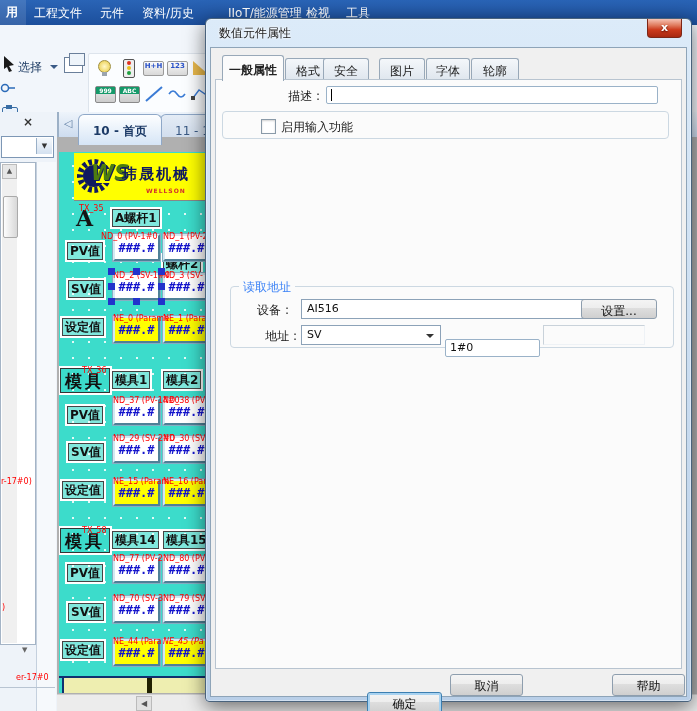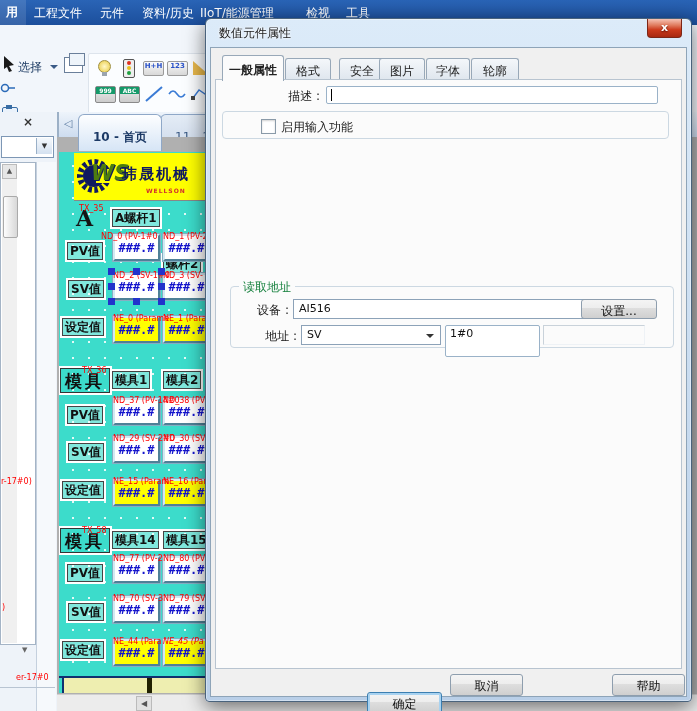--- a/index.html
+++ b/index.html
@@ -35,21 +35,21 @@
   .grid-tool{width:16px;height:14px;border:1px solid #888;
      background:linear-gradient(#999,#999) 0 4px/16px 1px no-repeat,
                 linear-gradient(#999,#999) 0 9px/16px 1px no-repeat,
                 linear-gradient(#999,#999) 5px 0/1px 14px no-repeat,
                 linear-gradient(#999,#999) 10px 0/1px 14px no-repeat,#fff;}
   .a-tool{font-size:15px;font-weight:bold;color:#4a4a4a;line-height:18px;}
   .wedge{width:0;height:0;border-left:16px solid #e8b84b;border-top:14px solid transparent;}
   
   .tabbar{left:57px;top:112px;width:640px;height:25px;background:linear-gradient(#eef4fb,#cddcef);border-bottom:1px solid #8fa8c8;}
   .navleft{left:3px;top:3px;width:16px;height:18px;color:#5a7aa0;font-size:11px;line-height:18px;text-align:center;}
-  .ptab{top:2px;height:22px;padding:14px 14px 0 14px;border:1px solid #8fa8c8;border-bottom:none;
+  .ptab{top:2px;height:22px;padding:8px 14px 0 14px;border:1px solid #8fa8c8;border-bottom:none;
         border-radius:6px 6px 0 0;color:#1c3a66;white-space:nowrap;}
   .ptab.active{left:21px;background:linear-gradient(#fdfeff,#d6e5f6);font-weight:bold;z-index:2;}
   .ptab.idle{left:103px;background:linear-gradient(#e4ecf6,#ccd9ea);color:#3a5a84;}
   
   .lpanel{left:0;top:112px;width:57px;height:599px;background:#eef3f9;border-right:2px solid #9cb0c6;}
   .lp-close{left:20px;top:3px;width:16px;height:16px;color:#333;font-size:12px;font-weight:bold;text-align:center;line-height:15px;}
   .lp-combo{left:1px;top:24px;width:51px;height:20px;background:#fff;border:1px solid #7d97b5;}
   .lp-combo .arrowbtn{position:absolute;right:1px;top:1px;width:15px;height:16px;background:linear-gradient(#f4f8fc,#d4e1f0);border-left:1px solid #9ab0c8;
        font-size:7px;color:#333;text-align:center;line-height:16px;}
   .lp-list{left:0px;top:50px;width:34px;height:481px;background:#fff;border:1px solid #a4b4c6;}
@@ -96,37 +96,37 @@
       color:#fff;font-weight:bold;font-size:11px;text-align:center;line-height:17px;text-shadow:0 1px 2px #5a1005;}
   .dlg-client{left:4px;top:28px;width:477px;height:650px;background:#f0f0f0;border:1px solid #8ea4b8;box-sizing:border-box;}
   .dtab{top:10px;height:22px;border:1px solid #98a8b8;border-bottom:none;border-radius:3px 3px 0 0;
       background:linear-gradient(#f4f7fa,#dfe6ee);text-align:center;padding-top:4px;box-sizing:border-box;font-size:12px;color:#222;}
   .dtab.active{top:7px;height:26px;background:#fbfbfb;font-weight:bold;z-index:3;padding-top:6px;}
   .dpage{left:4px;top:31px;width:467px;height:590px;background:#fbfbfb;border:1px solid #b8c4d0;box-sizing:border-box;z-index:1;}
   .lab{color:#1a1a1a;white-space:nowrap;}
   .tbox{background:#fff;border:1px solid #9ab2c8;border-radius:2px;box-sizing:border-box;font-size:11px;padding:1px 4px;color:#111;}
   .caret{left:4px;top:2px;width:1px;height:12px;background:#000;}
   .grp{border:1px solid #ccd8e2;border-radius:4px;box-sizing:border-box;}
-  .legend{position:absolute;left:8px;top:-8px;background:#fbfbfb;padding:0 4px;font-size:12px;color:#15803d;}
+  .legend{position:absolute;left:8px;top:-8px;background:#fbfbfb;padding:0 4px;font-size:12px;color:#3b82f6;}
   .combo{background:#fff;border:1px solid #8ca2b8;box-sizing:border-box;font-size:11px;padding:2px 16px 0 5px;color:#111;}
   .combo .car{position:absolute;right:6px;top:8px;width:0;height:0;border:4px solid transparent;border-top-color:#333;}
   .wbtn{background:linear-gradient(#f4f4f4,#ededed 45%,#dedede 46%,#cfcfcf);border:1px solid #8e9eae;border-radius:3px;
       box-sizing:border-box;text-align:center;font-size:12px;color:#111;padding-top:3px;}
   .wbtn.focus{border-color:#3c7fb1;box-shadow:0 0 0 2px #a8d2f0 inset;margin-top:18px;}
   .faint{border:1px solid;border-color:#c9d2da #eef2f6 #eef2f6 #c9d2da;box-sizing:border-box;}
 </style>
 </head>
 <body>
 
 <div class="abs menubar">
   <div class="abs menu-app">用</div>
   <div class="abs menu-item" style="left:34px">工程文件</div>
   <div class="abs menu-item" style="left:100px">元件</div>
   <div class="abs menu-item" style="left:142px">资料/历史</div>
-  <div class="abs menu-item" style="left:200px">IIoT/能源管理</div>
+  <div class="abs menu-item" style="left:228px">IIoT/能源管理</div>
   <div class="abs menu-item" style="left:306px">检视</div>
   <div class="abs menu-item" style="left:346px">工具</div>
 </div>
 
 <div class="abs toolbar">
   <svg class="abs tb-sel-arrow" width="14" height="16">
       <path d="M2 0 L12 9 L7 10 L10 15 L7 16 L5 11 L2 13 Z" fill="#1a1a1a"></path>
     </svg>
   <div class="abs tb-sel-label">选择</div>
   <div class="abs tb-sel-caret"></div>
@@ -315,47 +315,47 @@
 <div class="abs hscroll">
   <div class="abs hs-left">◀</div>
 </div>
 
 <div class="abs dialog">
   <div class="abs dlg-title">数值元件属性</div>
   <div class="abs dlg-close">x</div>
   <div class="abs dlg-client">
     <div class="abs dtab active" style="left:11px;width:62px">一般属性</div>
     <div class="abs dtab" style="left:74px;width:46px">格式</div>
-    <div class="abs dtab" style="left:128px;width:46px">安全</div>
+    <div class="abs dtab" style="left:112px;width:46px">安全</div>
     <div class="abs dtab" style="left:168px;width:46px">图片</div>
     <div class="abs dtab" style="left:215px;width:44px">字体</div>
     <div class="abs dtab" style="left:260px;width:48px">轮廓</div>
 
     <div class="abs dpage">
       <div class="abs lab" style="left:40px;top:8px;width:64px;text-align:right">描述 :</div>
       <div class="abs tbox" style="left:110px;top:6px;width:332px;height:18px">
         <div class="abs caret"></div>
       </div>
       <div class="abs grp" style="left:6px;top:31px;width:447px;height:28px">
         <div class="abs" style="left:38px;top:7px;width:13px;height:13px;background:#fff;border:1px solid #8a9aa8;box-shadow:inset 0 1px 2px rgba(0,0,0,.18)"></div>
         <div class="abs lab" style="left:58px;top:7px">启用输入功能</div>
       </div>
 
       <div class="abs grp" style="left:14px;top:206px;width:444px;height:62px">
         <div class="legend">读取地址</div>
         <div class="abs lab" style="left:18px;top:15px;width:48px;text-align:center">设备 :</div>
-        <div class="abs combo" style="left:62px;top:12px;width:317px;height:20px">
+        <div class="abs combo" style="left:70px;top:12px;width:317px;height:20px">
           <span>AI516</span><i class="car"></i>
         </div>
         <div class="abs wbtn" style="left:350px;top:12px;width:76px;height:20px">设置...</div>
         <div class="abs lab" style="left:18px;top:41px;width:48px;text-align:right">地址 :</div>
         <div class="abs combo" style="left:70px;top:38px;width:140px;height:20px">
           <span>SV</span><i class="car"></i>
         </div>
-        <div class="abs tbox" style="left:214px;top:38px;width:95px;height:32px">1#0</div>
+        <div class="abs tbox" style="left:214px;top:52px;width:95px;height:18px">1#0</div>
         <div class="abs faint" style="left:312px;top:38px;width:102px;height:20px"></div>
       </div>
     </div>
 
     <div class="abs wbtn focus" style="left:156px;top:626px;width:75px;height:22px">确定</div>
     <div class="abs wbtn" style="left:239px;top:626px;width:73px;height:22px">取消</div>
     <div class="abs wbtn" style="left:401px;top:626px;width:73px;height:22px">帮助</div>
   </div>
 </div>
 

